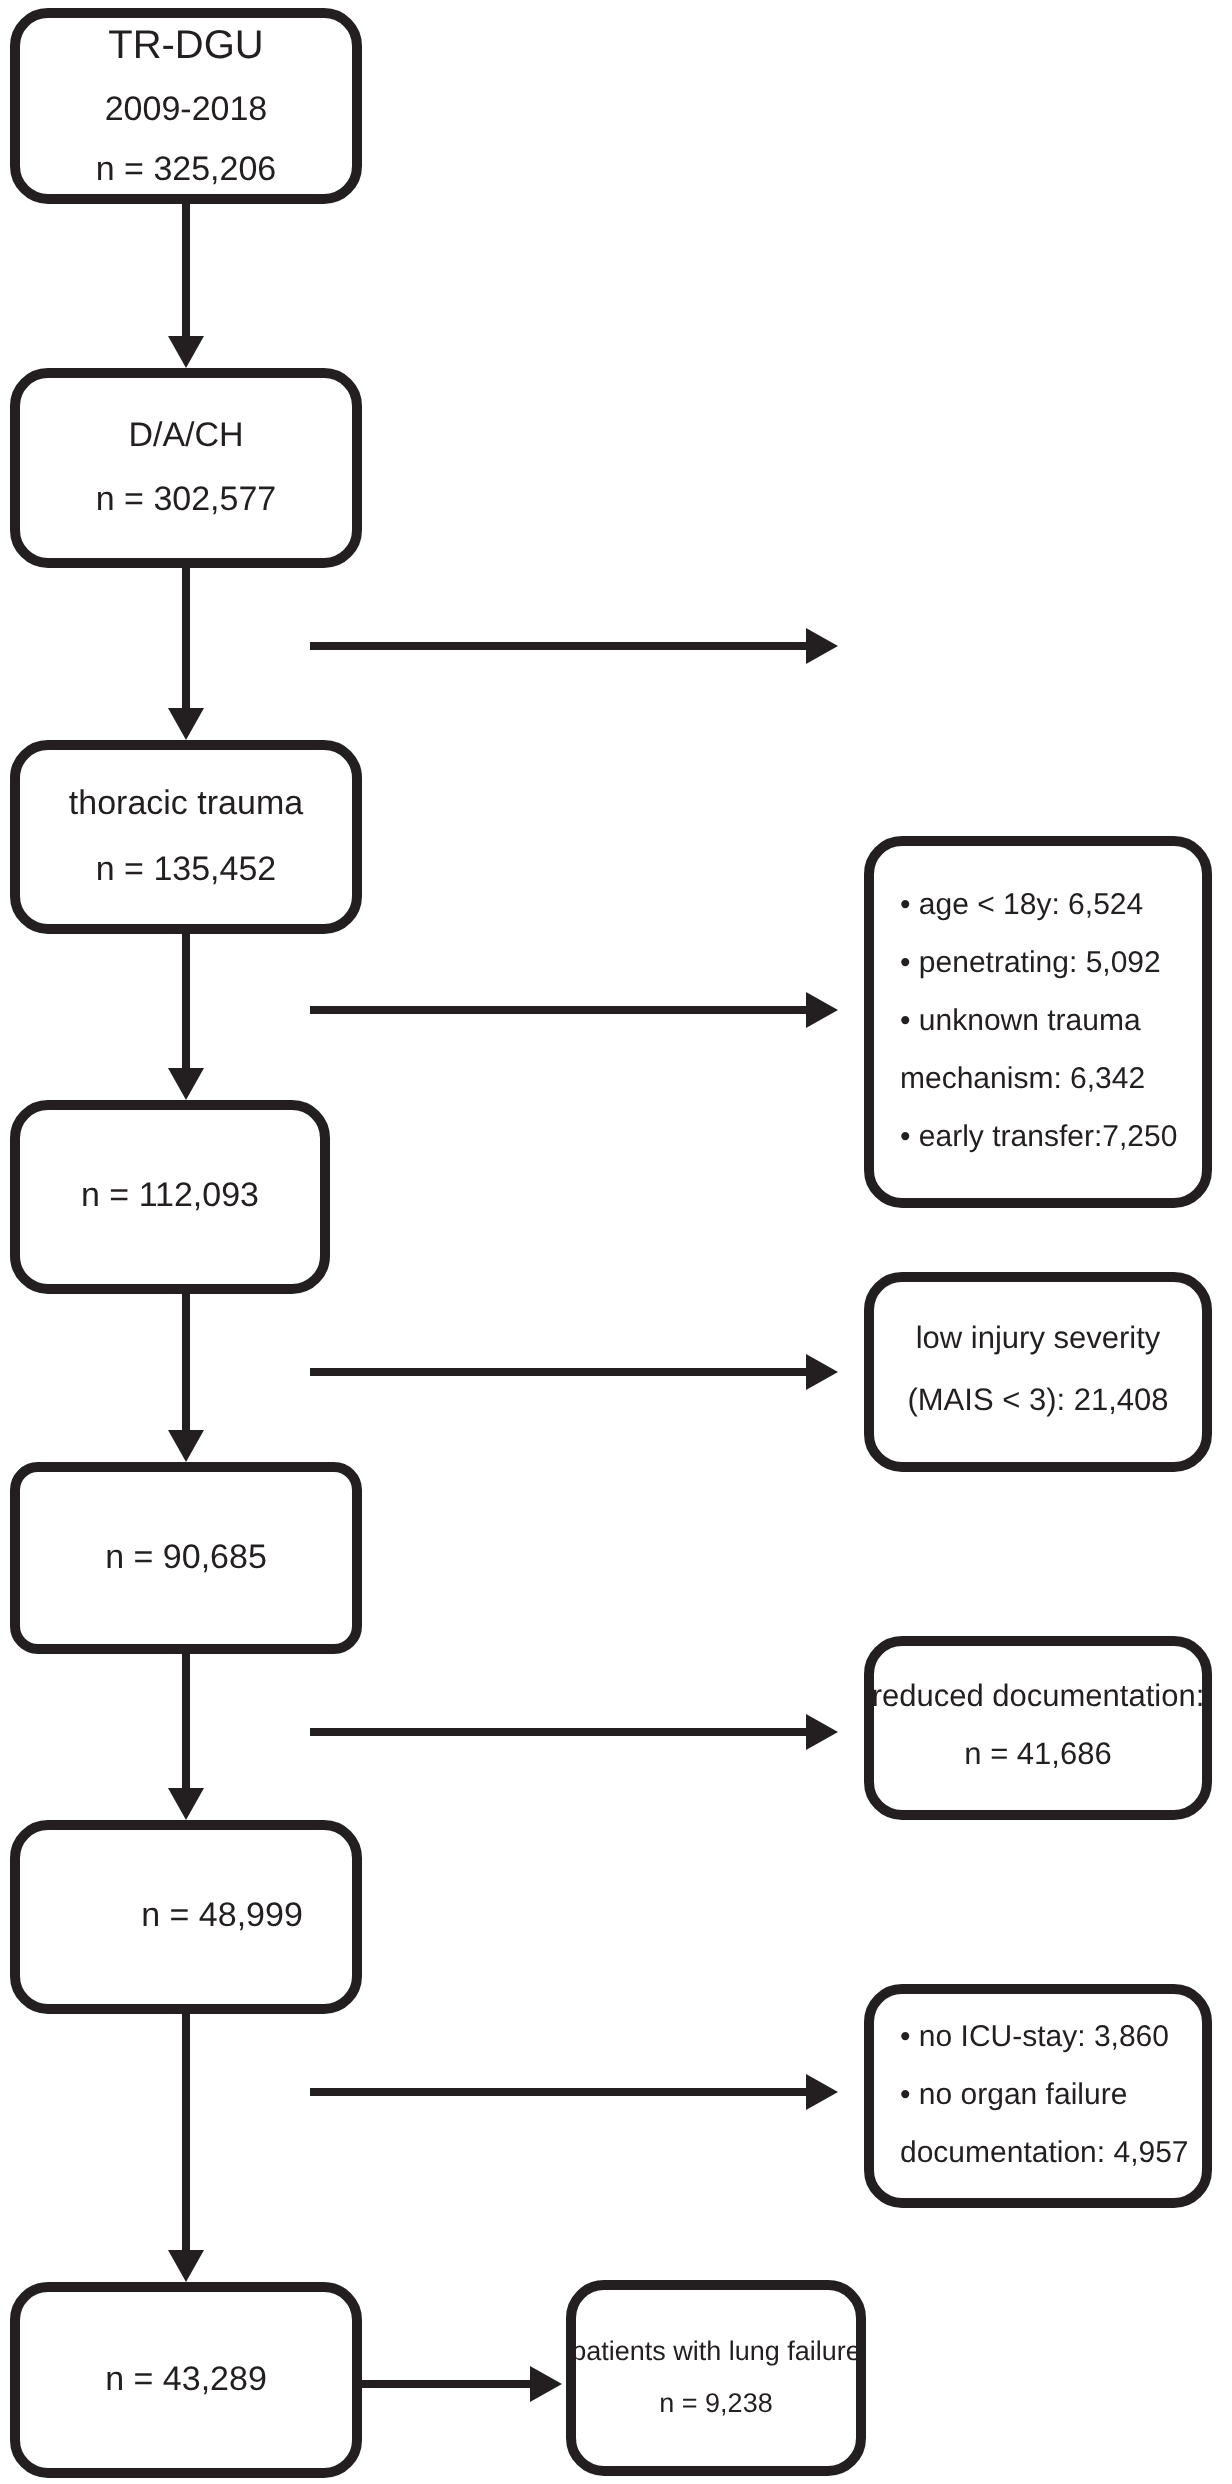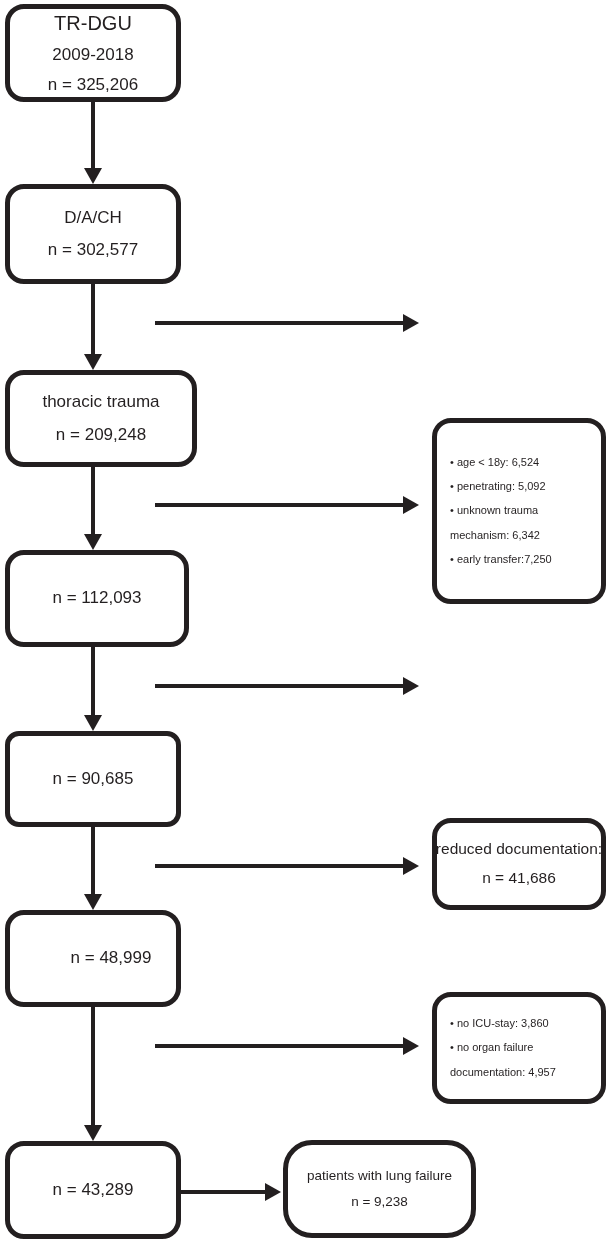--- a/index.html
+++ b/index.html
@@ -48,42 +48,42 @@
   .box.side .line {
     font-size: 15.5px;
   }
   .box.bullets {
     align-items: flex-start;
     text-align: left;
     padding-left: 13px;
     gap: 11px;
   }
   .box.bullets .line {
-    font-size: 11px;
+    font-size: 15px;
   }
   .box.outcome {
     gap: 9px;
   }
   .box.outcome .line {
     font-size: 13.5px;
   }
   
   #box-m1 { left: 5px;   top: 4px;    width: 176px; height: 98px;  gap: 10px; }
   #box-m2 { left: 5px;   top: 184px;  width: 176px; height: 100px; }
-  #box-m3 { left: 5px;   top: 370px;  width: 192px; height: 97px;  }
-  #box-m4 { left: 5px;   top: 550px;  width: 184px; height: 97px;  }
+  #box-m3 { left: 5px;   top: 370px;  width: 176px; height: 97px;  }
+  #box-m4 { left: 5px;   top: 550px;  width: 160px; height: 97px;  }
   #box-m5 { left: 5px;   top: 731px;  width: 176px; height: 96px; border-radius: 14px;  }
   #box-m6 { left: 5px;   top: 910px;  width: 176px; height: 97px; padding-left: 36px;  }
   #box-m7 { left: 5px;   top: 1141px; width: 176px; height: 98px;  }
   #box-s1 { left: 432px; top: 274px;  width: 174px; height: 102px; }
   #box-s2 { left: 432px; top: 418px;  width: 174px; height: 186px; }
   #box-s3 { left: 432px; top: 636px;  width: 174px; height: 100px; }
   #box-s4 { left: 432px; top: 818px;  width: 174px; height: 92px;  gap: 10px; }
   #box-s5 { left: 432px; top: 992px;  width: 174px; height: 112px; }
-  #box-s6 { left: 283px; top: 1140px; width: 193px; height: 98px; border-radius: 29px;  }
+  #box-s6 { left: 283px; top: 1140px; width: 150px; height: 98px;  }
 </style>
 </head>
 <body>
 
 <div id="canvas">
 
   <svg id="arrow-layer" viewBox="0 0 616 1242" xmlns="http://www.w3.org/2000/svg">
 
     <g stroke="#231f20" fill="#231f20">
       <line x1="93" y1="102" x2="93" y2="170" stroke-width="4"></line>
@@ -142,21 +142,21 @@
     <div class="line">n = 325,206</div>
   </div>
 
   <div class="box" id="box-m2">
     <div class="line">D/A/CH</div>
     <div class="line">n = 302,577</div>
   </div>
 
   <div class="box" id="box-m3">
     <div class="line">thoracic trauma</div>
-    <div class="line">n = 209,248</div>
+    <div class="line">n = 135,452</div>
   </div>
 
   <div class="box" id="box-m4">
     <div class="line">n = 112,093</div>
   </div>
 
   <div class="box" id="box-m5">
     <div class="line">n = 90,685</div>
   </div>
 
@@ -170,20 +170,24 @@
 
 
   <div class="box side bullets" id="box-s2">
     <div class="line">• age &lt; 18y: 6,524</div>
     <div class="line">• penetrating: 5,092</div>
     <div class="line">• unknown trauma</div>
     <div class="line">mechanism: 6,342</div>
     <div class="line">• early transfer:7,250</div>
   </div>
 
+  <div class="box side" id="box-s3">
+    <div class="line">low injury severity</div>
+    <div class="line">(MAIS &lt; 3): 21,408</div>
+  </div>
 
   <div class="box side" id="box-s4">
     <div class="line">reduced documentation:</div>
     <div class="line">n = 41,686</div>
   </div>
 
   <div class="box side bullets" id="box-s5">
     <div class="line">• no ICU-stay: 3,860</div>
     <div class="line">• no organ failure</div>
     <div class="line">documentation: 4,957</div>

